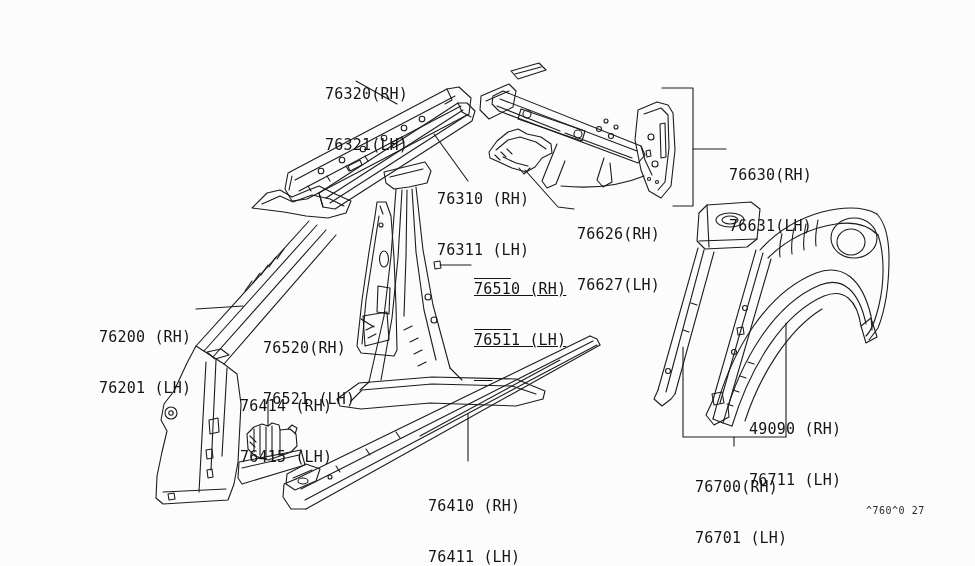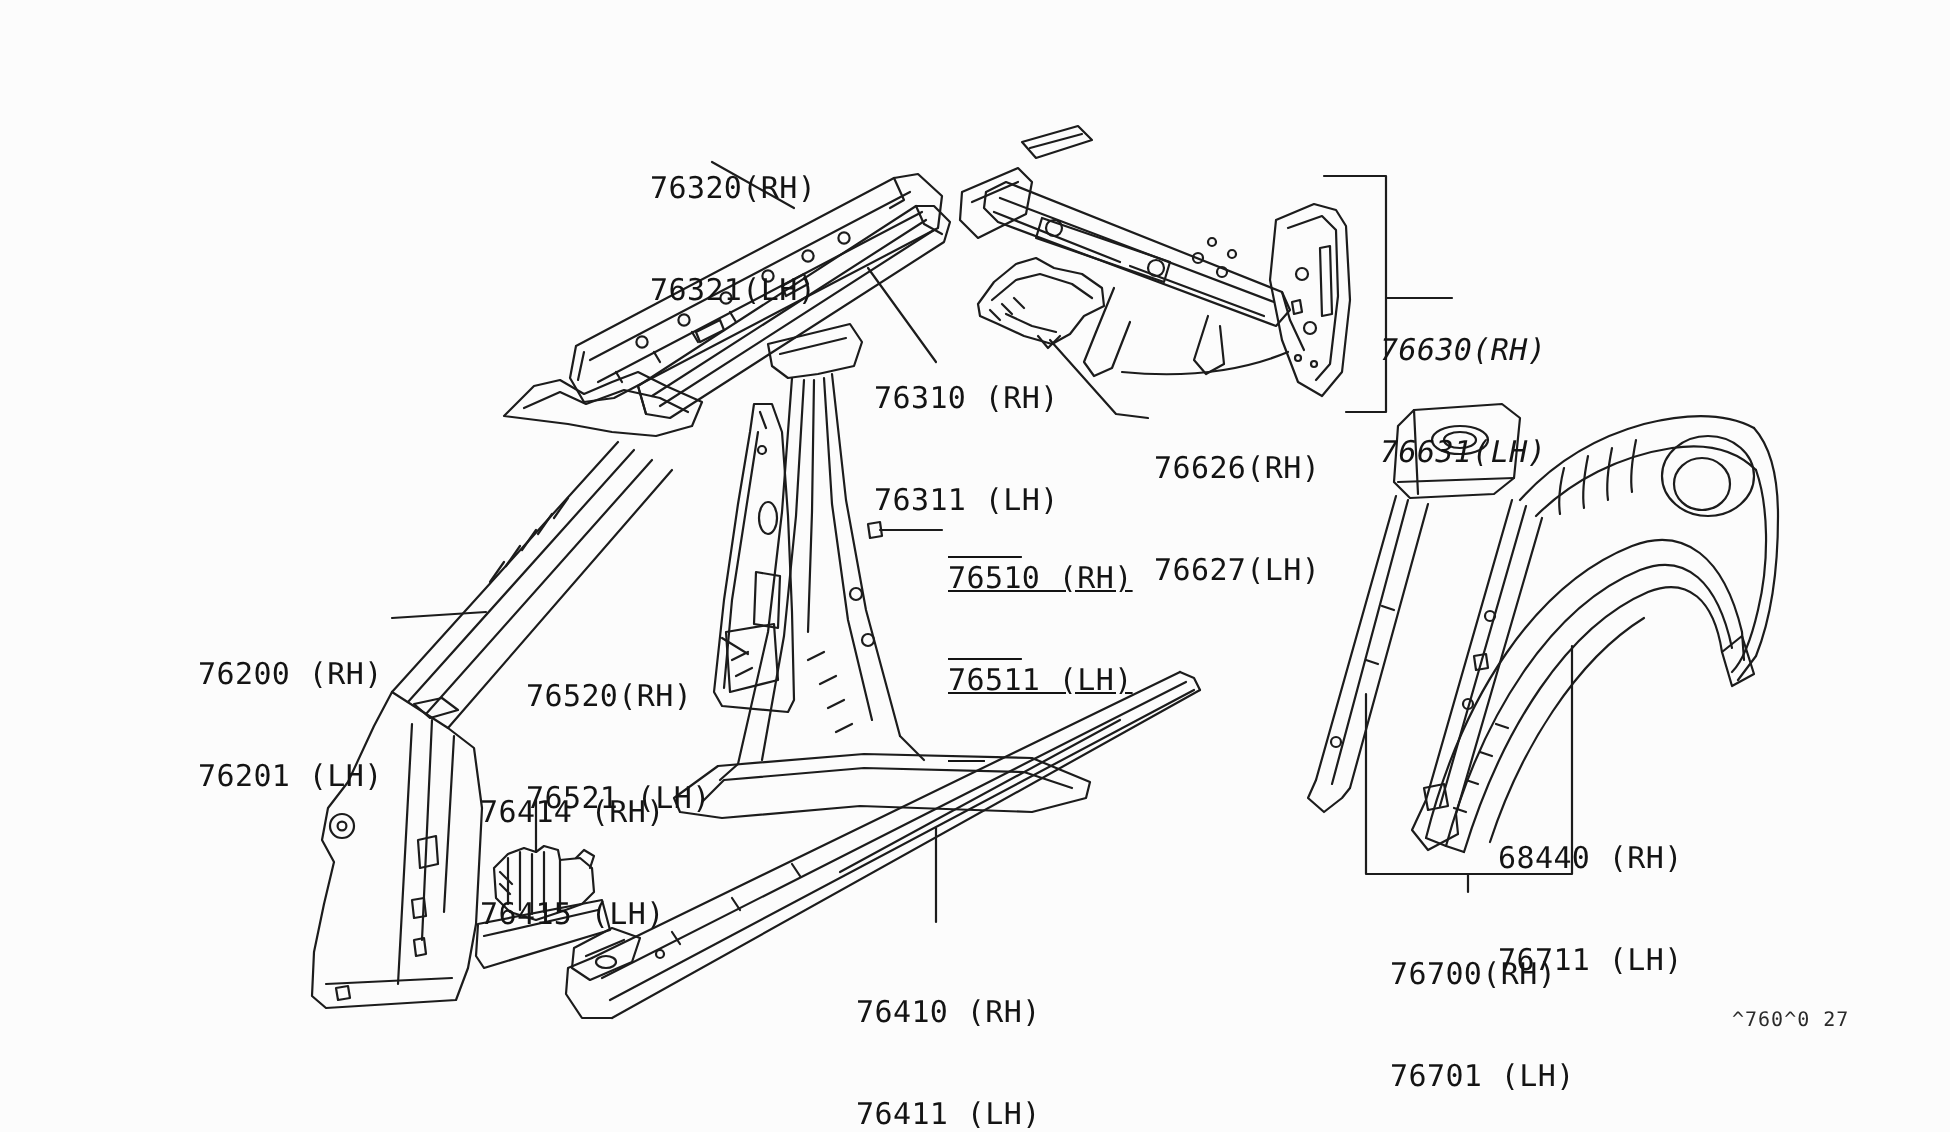--- a/index.html
+++ b/index.html
@@ -248,21 +248,21 @@
   <div class="lbl" style="left:437px;top:157px;">
     <div>76310 (RH)</div>
     <div>76311 (LH)</div>
   </div>
 
   <div class="lbl" style="left:577px;top:192px;">
     <div>76626(RH)</div>
     <div>76627(LH)</div>
   </div>
 
-  <div class="lbl" style="left:690px;top:133px;font-style:italic;">
+  <div class="lbl" style="left:729px;top:133px;">
     <div>76630(RH)</div>
     <div>76631(LH)</div>
   </div>
 
   <div class="lbl" style="left:474px;top:247px;text-decoration:underline;">
     <div>76510 (RH)</div>
     <div>76511 (LH)</div>
   </div>
 
   <div class="lbl" style="left:263px;top:306px;">
@@ -279,21 +279,21 @@
     <div>76414 (RH)</div>
     <div>76415 (LH)</div>
   </div>
 
   <div class="lbl" style="left:428px;top:464px;">
     <div>76410 (RH)</div>
     <div>76411 (LH)</div>
   </div>
 
   <div class="lbl" style="left:749px;top:387px;">
-    <div>68440 (RH)</div>
+    <div>49090 (RH)</div>
     <div>76711 (LH)</div>
   </div>
 
   <div class="lbl" style="left:695px;top:445px;">
     <div>76700(RH)</div>
     <div>76701 (LH)</div>
   </div>
 
   <div class="code-lbl" style="left:866px;top:505px;">^760^0 27</div>
 

